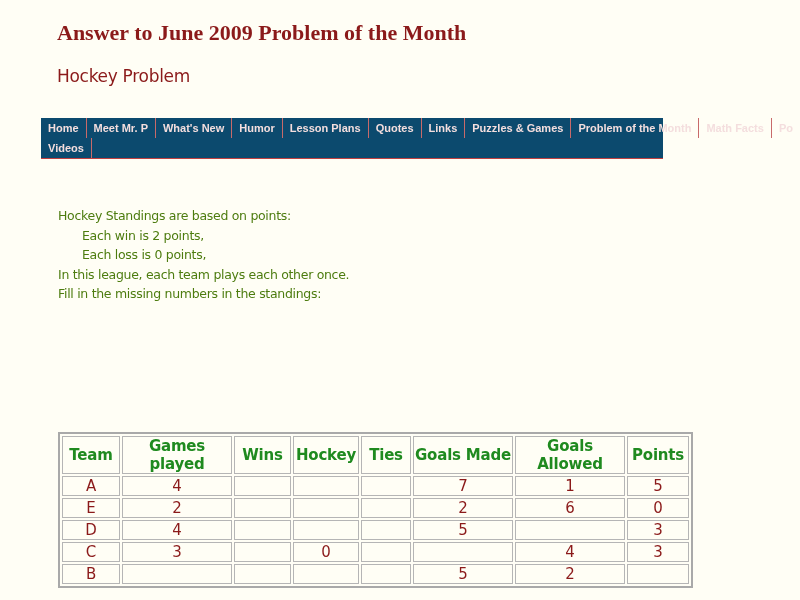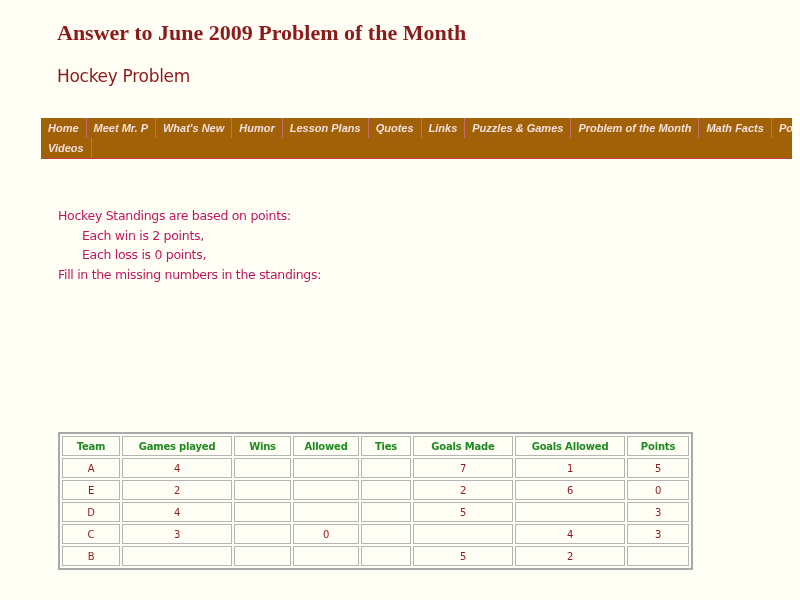--- a/index.html
+++ b/index.html
@@ -14,51 +14,50 @@
     font-family:"Liberation Serif", serif;
     font-weight:bold; font-size:22px; color:#8b1a1a;
     margin:0; white-space:nowrap;
   }
   .subtitle {
     position:absolute; left:57px; top:66px;
     font-size:17px; color:#8b1a1a; white-space:nowrap;
     letter-spacing:-0.3px;
   }
   .nav {
-    position:absolute; left:41px; top:118px; width:751px; height:40px;
-    background:#a16207;
+    position:absolute; left:41px; top:118px; width:622px; height:40px;
+    background:#0c4a6e;
     border-bottom:1px solid #c04040;
-    font-style:italic;
   }
   .nav-row { position:absolute; left:0; height:20px; display:flex; }
   .nav-row.r1 { top:0; }
   .nav-row.r2 { top:20px; }
   .nav-item {
     font-family:"Liberation Sans", sans-serif;
     font-weight:bold; font-size:11px; color:#f4dede;
     padding:0 7px; line-height:20px; height:20px;
     border-right:1px solid #c86a6a;
     white-space:nowrap; cursor:pointer;
   }
   .intro {
     position:absolute; left:58px; top:206px;
-    font-size:12.5px; color:#be185d; line-height:19.5px;
+    font-size:12.5px; color:#4d7c0f; line-height:19.5px;
     letter-spacing:-0.3px;
   }
   .intro .indent { padding-left:24px; }
   .standings {
     position:absolute; left:58px; top:432px;
     border:2px solid #a9a9a9;
     border-collapse:separate; border-spacing:2px;
     background:#fffef5;
   }
   .standings th, .standings td {
     border:1px solid #b5b5b5;
     height:18px; padding:0;
-    text-align:center; font-size:10px;
+    text-align:center; font-size:15px;
     letter-spacing:-0.2px;
   }
   .standings th { color:#1f8a1f; font-weight:bold; }
   .standings td { color:#8b1a1a; }
   .c-team { width:56px; }
   .c-gp { width:108px; }
   .c-w { width:55px; }
   .c-l { width:64px; }
   .c-t { width:48px; }
   .c-gm { width:98px; }
@@ -87,30 +86,31 @@
   </div>
   <div class="nav-row r2">
     <span class="nav-item">Videos</span>
   </div>
 </div>
 
 <div class="intro">
   <div>Hockey Standings are based on points:</div>
   <div class="indent">Each win is 2 points,</div>
   <div class="indent">Each loss is 0 points,</div>
+  <div>In this league, each team plays each other once.</div>
   <div>Fill in the missing numbers in the standings:</div>
 </div>
 
 <table class="standings">
   <thead>
     <tr>
       <th class="c-team">Team</th>
       <th class="c-gp">Games played</th>
       <th class="c-w">Wins</th>
-      <th class="c-l">Allowed</th>
+      <th class="c-l">Hockey</th>
       <th class="c-t">Ties</th>
       <th class="c-gm">Goals Made</th>
       <th class="c-ga">Goals Allowed</th>
       <th class="c-pts">Points</th>
     </tr>
   </thead>
   <tbody>
     <tr>
       <td>A</td>
       <td>4</td>

